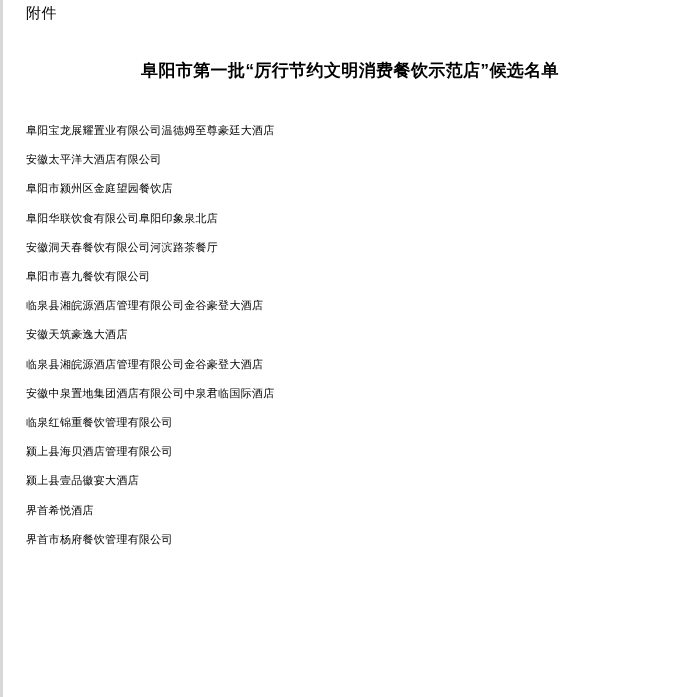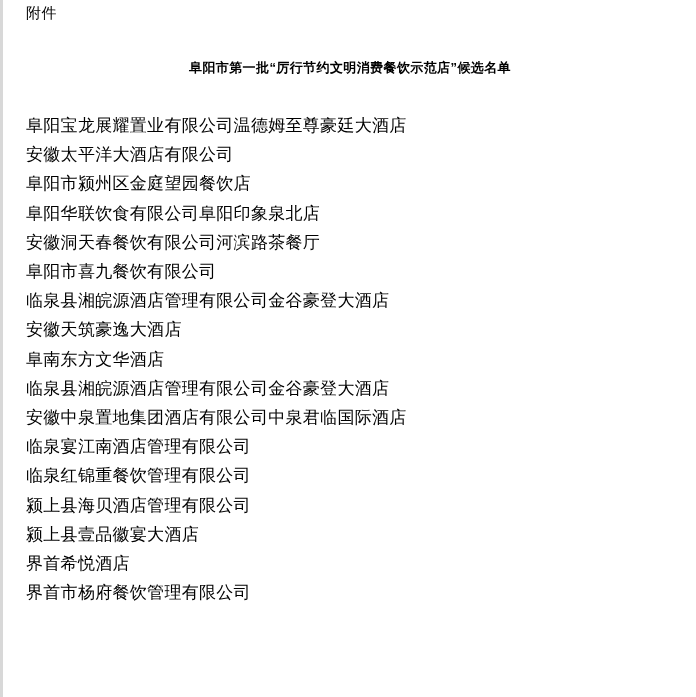--- a/index.html
+++ b/index.html
@@ -30,34 +30,34 @@
     width: 696px;
   }
   .attachment-label {
     font-size: 15px;
     line-height: 20px;
     margin-top: 3px;
     color: #000;
     letter-spacing: 0.5px;
   }
   .doc-title {
-    font-size: 13px;
+    font-size: 17px;
     font-weight: bold;
     text-align: center;
     margin-top: 36px;
     letter-spacing: 0.4px;
     color: #000;
   }
   .list {
     margin-top: 34px;
     list-style: none;
     padding: 0;
   }
   .list-item {
-    font-size: 17px;
+    font-size: 11px;
     line-height: 29.2px;
     color: #000;
     letter-spacing: 0.3px;
     white-space: nowrap;
   }
 </style>
 </head>
 <body>
 
 <div class="left-rule"></div>
@@ -69,23 +69,21 @@
 
   <ul class="list">
     <li class="list-item">阜阳宝龙展耀置业有限公司温德姆至尊豪廷大酒店</li>
     <li class="list-item">安徽太平洋大酒店有限公司</li>
     <li class="list-item">阜阳市颍州区金庭望园餐饮店</li>
     <li class="list-item">阜阳华联饮食有限公司阜阳印象泉北店</li>
     <li class="list-item">安徽洞天春餐饮有限公司河滨路茶餐厅</li>
     <li class="list-item">阜阳市喜九餐饮有限公司</li>
     <li class="list-item">临泉县湘皖源酒店管理有限公司金谷豪登大酒店</li>
     <li class="list-item">安徽天筑豪逸大酒店</li>
-    <li class="list-item">阜南东方文华酒店</li>
     <li class="list-item">临泉县湘皖源酒店管理有限公司金谷豪登大酒店</li>
     <li class="list-item">安徽中泉置地集团酒店有限公司中泉君临国际酒店</li>
-    <li class="list-item">临泉宴江南酒店管理有限公司</li>
     <li class="list-item">临泉红锦重餐饮管理有限公司</li>
     <li class="list-item">颍上县海贝酒店管理有限公司</li>
     <li class="list-item">颍上县壹品徽宴大酒店</li>
     <li class="list-item">界首希悦酒店</li>
     <li class="list-item">界首市杨府餐饮管理有限公司</li>
   </ul>
 </div>
 
 </body></html>

